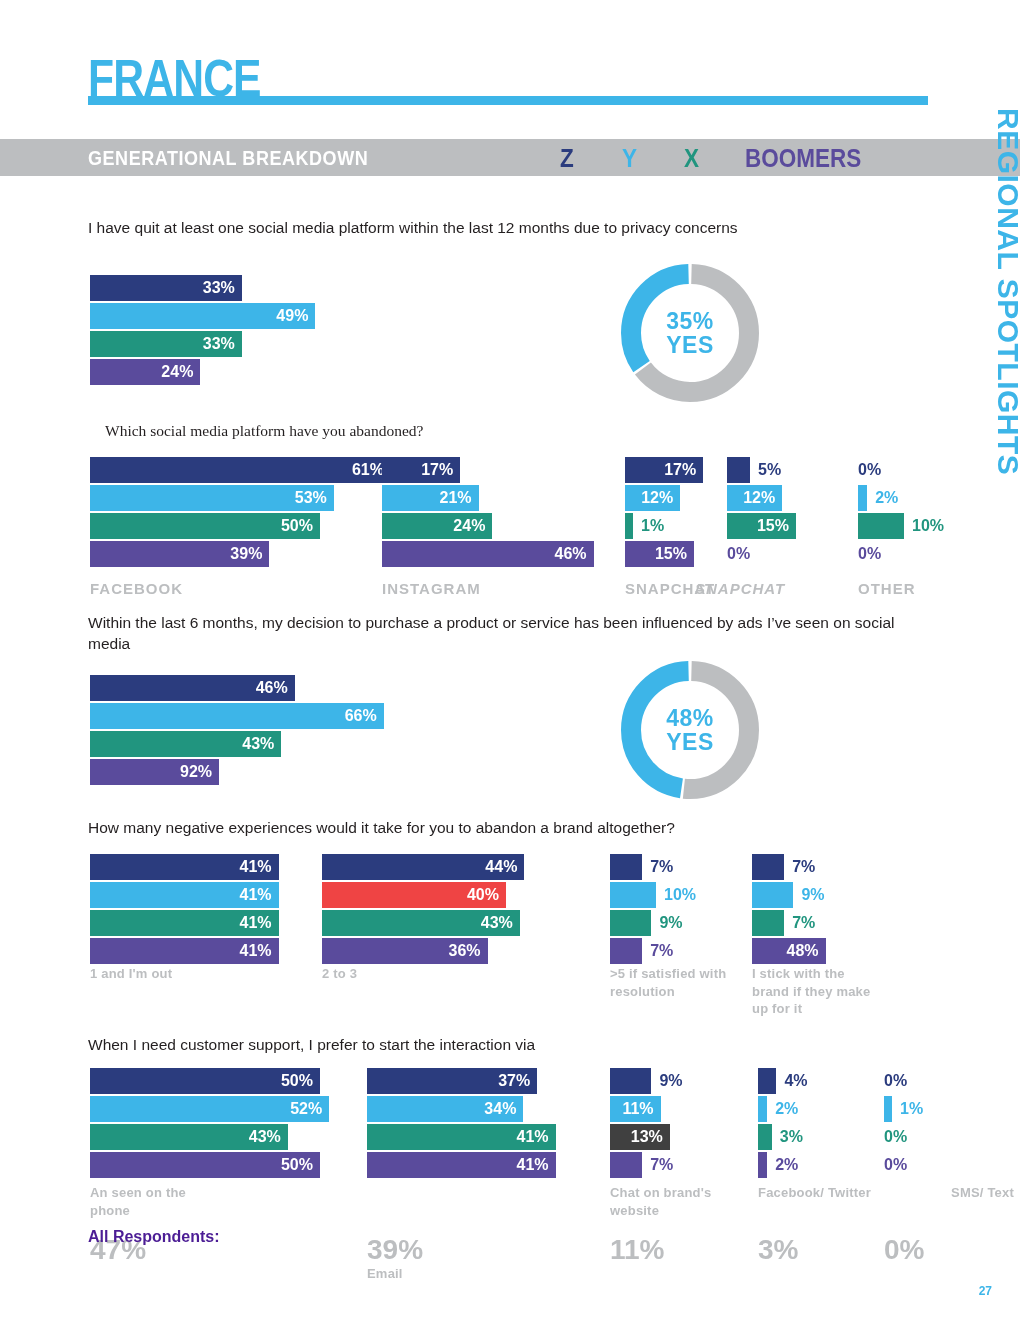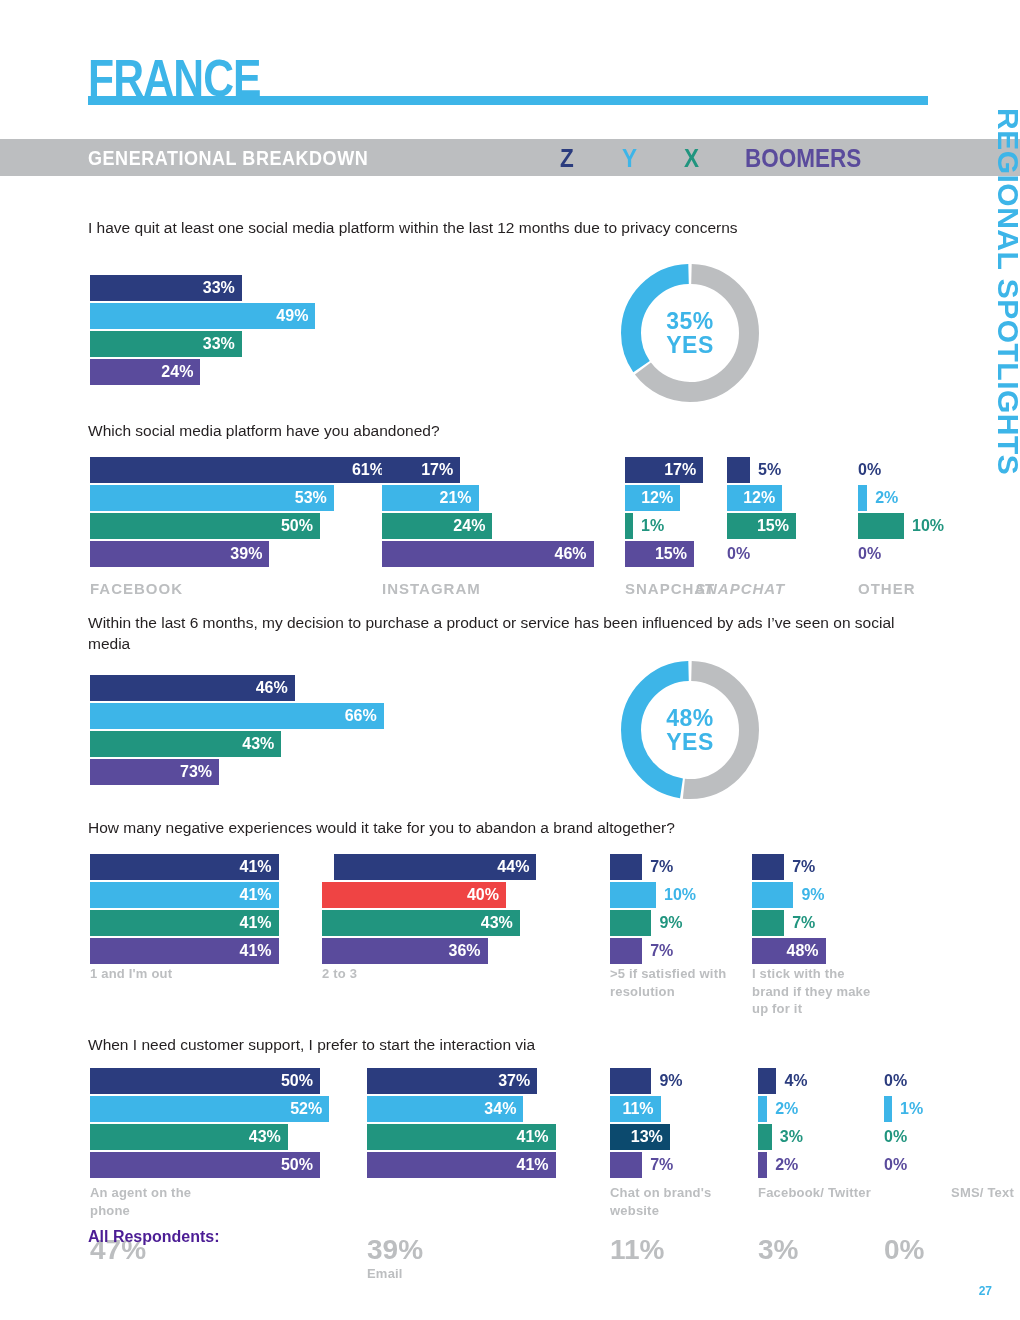--- a/index.html
+++ b/index.html
@@ -151,21 +151,21 @@
     <svg width="150" height="150" viewBox="0 0 150 150">
       <circle cx="75" cy="75" r="59" fill="none" stroke="#bcbec0" stroke-width="20" stroke-dasharray="237.96015653033714 132.74777659325844" stroke-dashoffset="-1.5" transform="rotate(-90 75 75)"></circle>
       <circle cx="75" cy="75" r="59" fill="none" stroke="#3DB5E8" stroke-width="20" stroke-dasharray="126.74777659325844 243.96015653033714" stroke-dashoffset="-1.5" transform="rotate(-90 75 75) scale(1,-1) translate(0,-150)"></circle>
     </svg>
     <div class="ring-label">
       <div>35%</div>
       <div>YES</div>
     </div>
   </div>
 
-<div class="question" style="left:88px; top:421px; width:830px;">Which social media platform have you abandoned?</div>
+<div class="question" style="left:105px; top:421px; width:830px;font-family:Liberation Serif, serif;">Which social media platform have you abandoned?</div>
 <div id="q2groups">
     <div class="barcol" style="left: 90px; top: 457px;">
       <div class="bar-row">
         <div class="bar" style="width: 301px; background: rgb(43, 60, 126);">
           <span class="val">61%</span>
         </div>
       </div>
       <div class="bar-row">
         <div class="bar" style="width: 243.8px; background: rgb(61, 181, 232);">
           <span class="val">53%</span>
@@ -289,21 +289,21 @@
         <span class="val">66%</span>
       </div>
     </div>
     <div class="bar-row">
       <div class="bar" style="width: 191.35px; background: rgb(33, 149, 127);">
         <span class="val">43%</span>
       </div>
     </div>
     <div class="bar-row">
       <div class="bar" style="width: 129.05px; background: rgb(90, 75, 156);">
-        <span class="val">73%</span>
+        <span class="val">92%</span>
       </div>
     </div>
   </div>
 <div class="donut" id="q3donut" style="left:615px; top:655px;">
     <svg width="150" height="150" viewBox="0 0 150 150">
       <circle cx="75" cy="75" r="59" fill="none" stroke="#bcbec0" stroke-width="20" stroke-dasharray="189.7681252242697 180.93980789932587" stroke-dashoffset="-1.5" transform="rotate(-90 75 75)"></circle>
       <circle cx="75" cy="75" r="59" fill="none" stroke="#3DB5E8" stroke-width="20" stroke-dasharray="174.93980789932587 195.7681252242697" stroke-dashoffset="-1.5" transform="rotate(-90 75 75) scale(1,-1) translate(0,-150)"></circle>
     </svg>
     <div class="ring-label">
       <div>48%</div>
@@ -331,21 +331,21 @@
       </div>
       <div class="bar-row">
         <div class="bar" style="width: 188.6px; background: rgb(90, 75, 156);">
           <span class="val">41%</span>
         </div>
       </div>
     </div>
     <div class="catlabel" style="left: 90px; top: 965px; width: 125px;">1 and I'm out</div>
     <div class="barcol" style="left: 322px; top: 854px;">
       <div class="bar-row">
-        <div class="bar" style="width: 202.4px; background: rgb(43, 60, 126); margin-left: 12px;">
+        <div class="bar" style="width: 202.4px; background: rgb(43, 60, 126);">
           <span class="val">44%</span>
         </div>
       </div>
       <div class="bar-row">
         <div class="bar" style="width: 184px; background: #ef4444;">
           <span class="val">40%</span>
         </div>
       </div>
       <div class="bar-row">
         <div class="bar" style="width: 197.8px; background: rgb(33, 149, 127);">
@@ -424,21 +424,21 @@
         <div class="bar" style="width: 197.8px; background: rgb(33, 149, 127);">
           <span class="val">43%</span>
         </div>
       </div>
       <div class="bar-row">
         <div class="bar" style="width: 230px; background: rgb(90, 75, 156);">
           <span class="val">50%</span>
         </div>
       </div>
     </div>
-    <div class="catlabel" style="left: 90px; top: 1184px; width: 130px;">An agent on the phone</div>
+    <div class="catlabel" style="left: 90px; top: 1184px; width: 130px;">An seen on the phone</div>
     <div class="allresp-val" style="left: 90px; top: 1234px; text-align: right;">47%</div>
     <div class="barcol" style="left: 367px; top: 1068px;">
       <div class="bar-row">
         <div class="bar" style="width: 170.2px; background: rgb(43, 60, 126);">
           <span class="val">37%</span>
         </div>
       </div>
       <div class="bar-row">
         <div class="bar" style="width: 156.4px; background: rgb(61, 181, 232);">
           <span class="val">34%</span>
@@ -462,21 +462,21 @@
         <div class="bar outside" style="width: 41.4px; background: rgb(43, 60, 126);">
           <span class="val" style="color: rgb(43, 60, 126);">9%</span>
         </div>
       </div>
       <div class="bar-row">
         <div class="bar" style="width: 50.6px; background: rgb(61, 181, 232);">
           <span class="val">11%</span>
         </div>
       </div>
       <div class="bar-row">
-        <div class="bar" style="width: 59.8px; background: #0c4a6e;">
+        <div class="bar" style="width: 59.8px; background: #404040;">
           <span class="val">13%</span>
         </div>
       </div>
       <div class="bar-row">
         <div class="bar outside" style="width: 32.2px; background: rgb(90, 75, 156);">
           <span class="val" style="color: rgb(90, 75, 156);">7%</span>
         </div>
       </div>
     </div>
     <div class="catlabel" style="left: 610px; top: 1184px; width: 130px;">Chat on brand's website</div>

